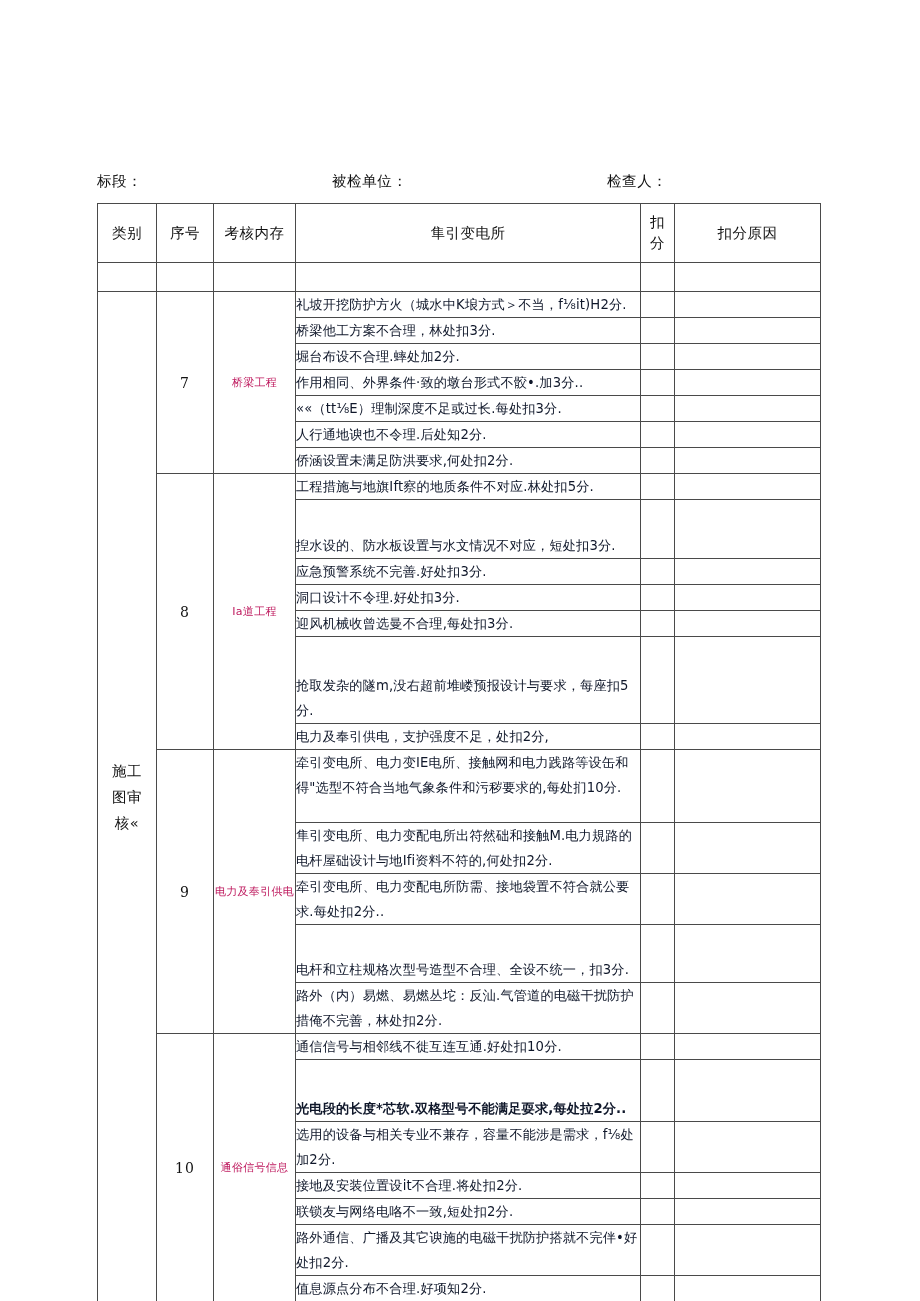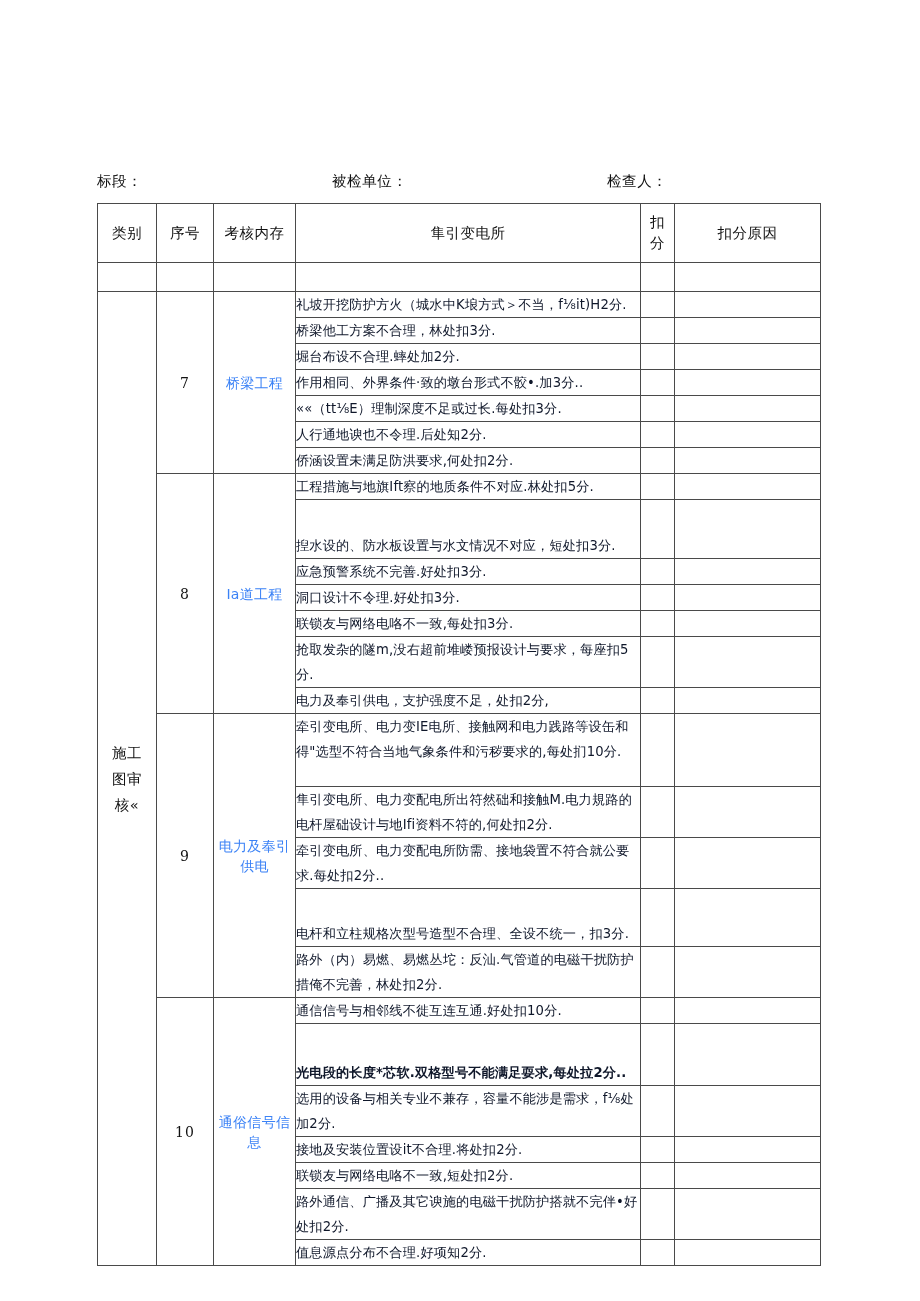--- a/index.html
+++ b/index.html
@@ -87,24 +87,24 @@
   .no-cell {
     text-align: center;
     font-size: 14px;
     color: #111;
     font-family: "DejaVu Serif", "Liberation Serif", serif;
     letter-spacing: 1px;
   }
   
   .item-cell {
     text-align: center;
-    font-size: 14px;
+    font-size: 11px;
     line-height: 20px;
     letter-spacing: 0.3px;
-    color: #3b82f6;
+    color: #be185d;
     padding: 0 2px;
   }
   
   .std-cell {
     font-size: 13.2px;
     line-height: 25px;
     letter-spacing: 0.15px;
     color: #0f172a;
     padding: 1px 2px 1px 5px;
     text-align: left;
@@ -210,26 +210,26 @@
           <td class="std-cell">应急预警系统不完善.好处扣3分.</td>
           <td class="pt-cell-body"></td>
           <td class="rsn-cell-body"></td>
         </tr>
         <tr>
           <td class="std-cell">洞口设计不令理.好处扣3分.</td>
           <td class="pt-cell-body"></td>
           <td class="rsn-cell-body"></td>
         </tr>
         <tr>
-          <td class="std-cell">联锁友与网络电咯不一致,每处扣3分.</td>
-          <td class="pt-cell-body"></td>
-          <td class="rsn-cell-body"></td>
-        </tr>
-        <tr>
-          <td class="std-cell" style=" margin-left: 40px;">抢取发杂的隧m,没右超前堆嵝预报设计与要求，每座扣5分.</td>
+          <td class="std-cell">迎风机械收曾选曼不合理,每处扣3分.</td>
+          <td class="pt-cell-body"></td>
+          <td class="rsn-cell-body"></td>
+        </tr>
+        <tr>
+          <td class="std-cell" style="padding-top: 36px; margin-left: 40px;">抢取发杂的隧m,没右超前堆嵝预报设计与要求，每座扣5分.</td>
           <td class="pt-cell-body"></td>
           <td class="rsn-cell-body"></td>
         </tr>
         <tr>
           <td class="std-cell">电力及奉引供电，支护强度不足，处扣2分,</td>
           <td class="pt-cell-body"></td>
           <td class="rsn-cell-body"></td>
         </tr>
         <tr>
           <td class="no-cell" rowspan="5">9</td>

